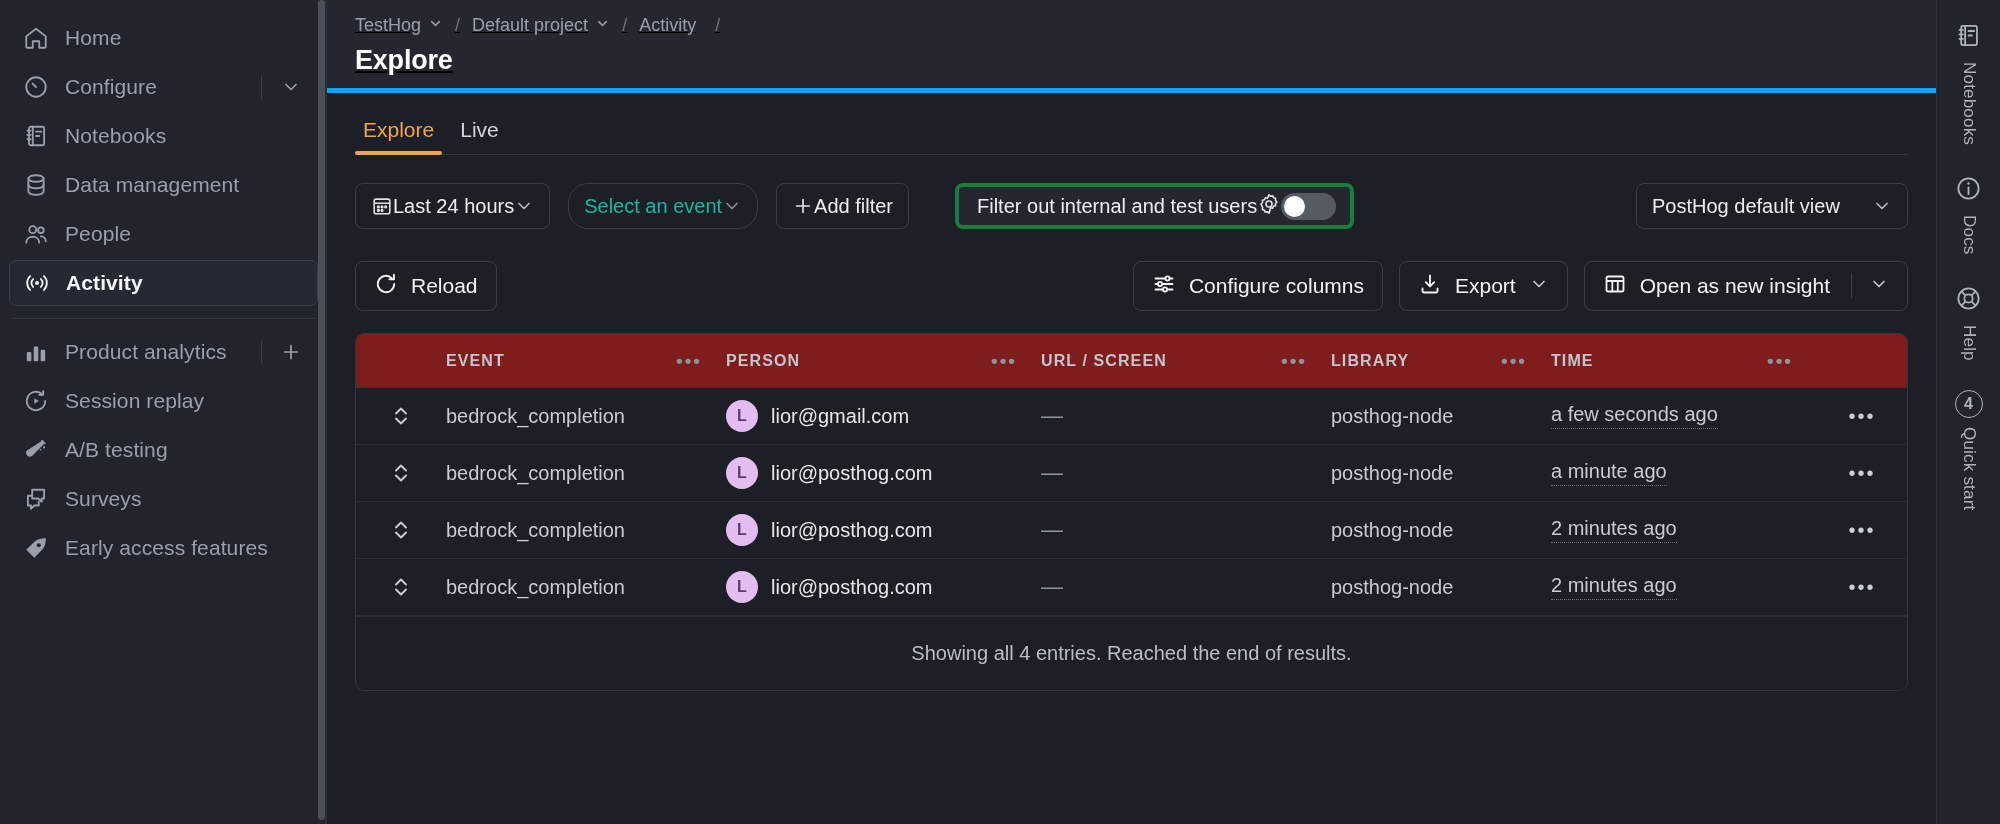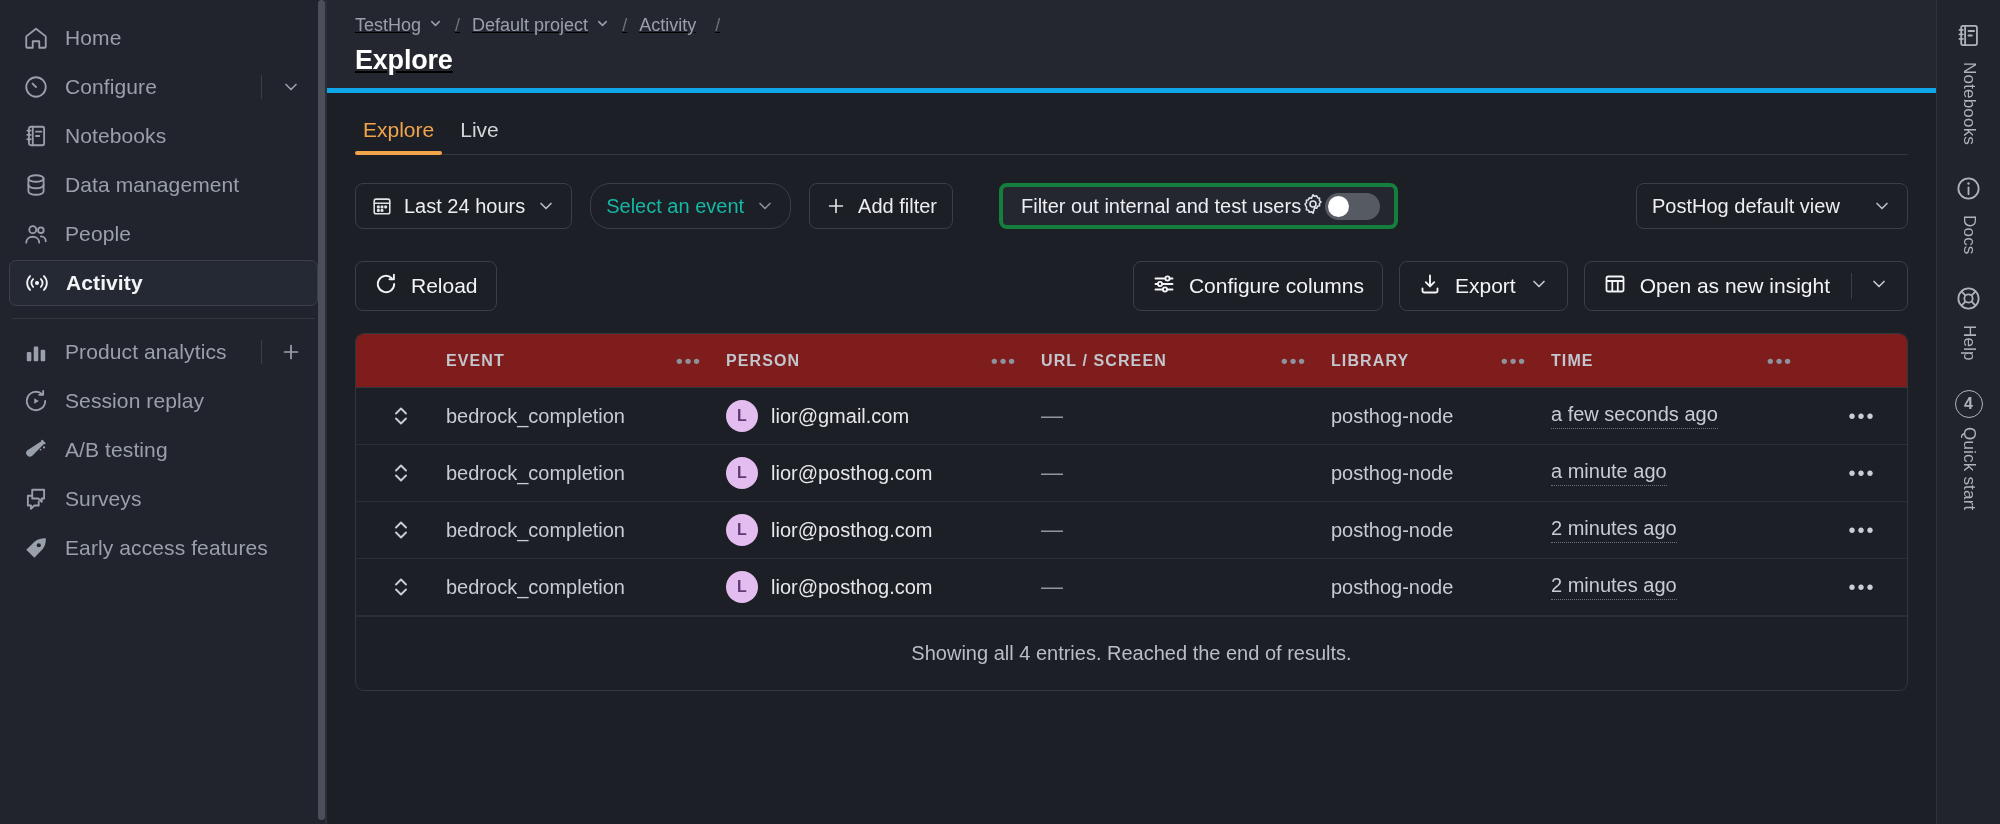--- a/index.html
+++ b/index.html
@@ -148,21 +148,20 @@
     display: flex; align-items: center;
     height: 46px;
     border: 1px solid #3a3e48;
     border-radius: 8px;
     padding: 0 15px;
     color: #eceef1;
     font-size: 20px;
     background: transparent;
     cursor: pointer;
     white-space: nowrap;
-    gap: 11px;
   }
   .ctrl.muted { color: #14b8a6; border-radius: 20px; }
   .ctrl .chev { color: #b7bcc4; display:flex; align-items:center; }
   .ctrl .lead { display: flex; align-items:center; color:#dfe2e6; }
   #internal-users {
     display: flex; align-items: center;
     height: 46px;
     border: 4px solid #15803d;
     border-radius: 8px;
     padding: 0 14px 0 18px;

